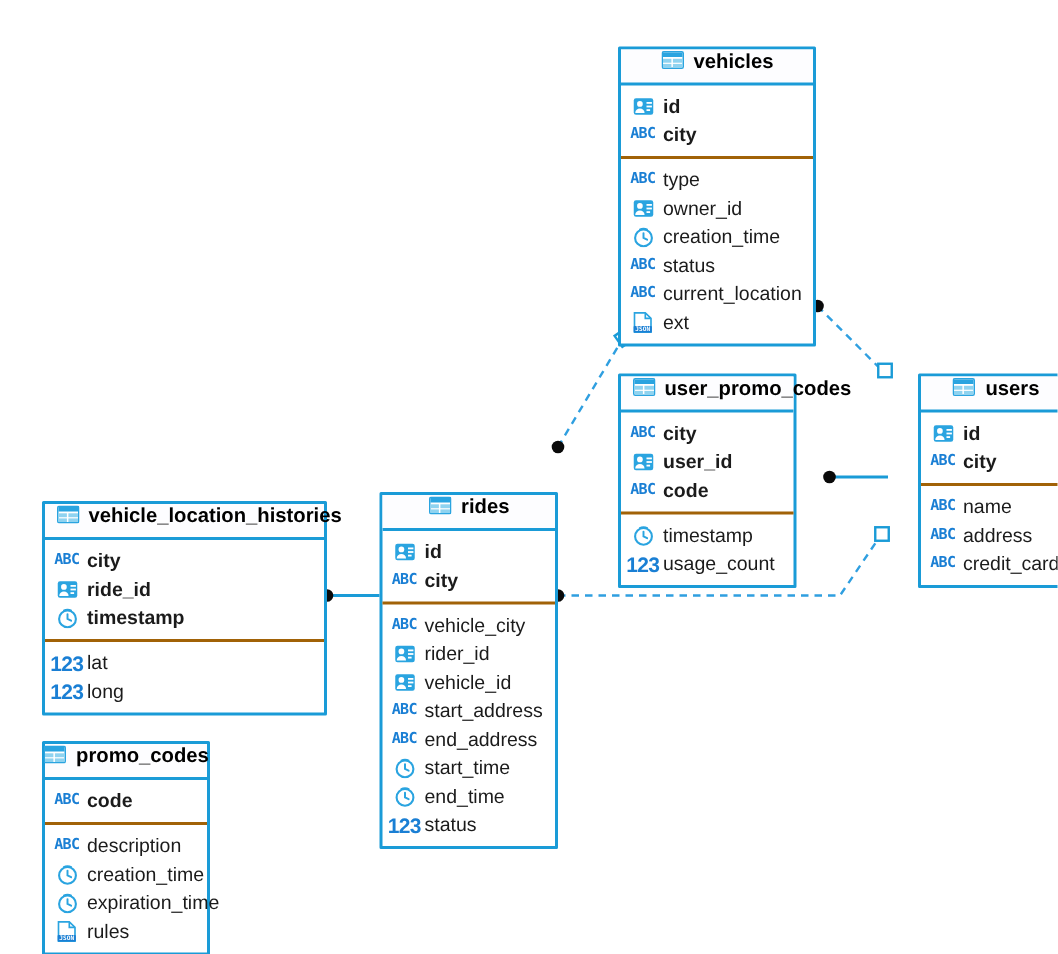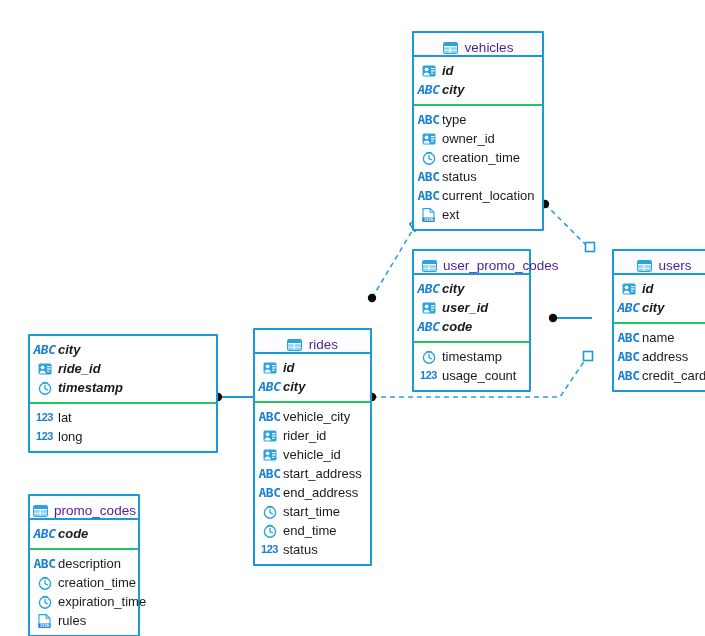--- a/index.html
+++ b/index.html
@@ -23,35 +23,36 @@
     background:#ffffff;
     border:2px solid #1a9bd7;
     border-radius:1px;
   }
   .tbl-header{
     box-sizing:border-box;
     height:24px;
     background:#fdfdff;
     border-bottom:2px solid #1a9bd7;
     display:flex;
-    align-items:flex-end;
+    align-items:flex-start;
     gap:6px;
     padding:0 7px;
     font-size:13.5px;
-    color:#4c1d95;
+    color:#000000;
     white-space:nowrap;
+    font-weight:bold;
   }
   .tbl-header.center{justify-content:center;}
   .tbl-header.left{justify-content:flex-start;}
 
   .section{
     box-sizing:border-box;
     padding:4px 0 5px 0;
   }
-  .section.keys{border-bottom:2px solid #22c55e;font-style:italic;}
+  .section.keys{border-bottom:2px solid #a16207;}
   .row{
     display:flex;
     align-items:center;
     gap:6px;
     height:19px;
     padding:0 7px;
     font-size:13px;
     color:#1b1b1b;
     white-space:nowrap;
   }
@@ -73,22 +74,22 @@
   .ico-grid{width:16px;flex:0 0 16px;}
 
   
   .glyph{
     font-family:"DejaVu Sans Mono", monospace;
     font-weight:bold;
     color:#1a7fd4;
     letter-spacing:-0.5px;
     line-height:1;
   }
-  .glyph-abc{font-size:13px;}
-  .glyph-123{font-size:11px;font-family:"Liberation Sans",sans-serif;}
+  .glyph-abc{font-size:10px;}
+  .glyph-123{font-size:14px;font-family:"Liberation Sans",sans-serif;}
 </style>
 </head>
 <body>
 
 <div id="canvas">
   <svg id="links">
       <g>
         <polyline points="372,298 415,226" fill="none" stroke="#2f9fe0" stroke-width="1.6" stroke-dasharray="5,4"></polyline>
         <circle cx="372" cy="298" r="4.2" fill="#0a0a0a"></circle>
         <rect x="411.5" y="220.5" width="9" height="9" fill="#ffffff" stroke="#1a9bd7" stroke-width="1.6" transform="rotate(-35 416 225)"></rect>
@@ -420,20 +421,33 @@
         </div>
         <div class="row">
           <span class="ico">
             <span class="glyph glyph-123">123</span>
           </span>
           <span class="fname">status</span>
         </div>
       </div>
     </div>
     <div class="table-box" style="left: 28px; top: 334px; width: 190px;">
+      <div class="tbl-header left">
+        <span class="ico ico-grid">
+          <svg width="15" height="12" viewBox="0 0 15 12">
+            <rect x="0.5" y="0.5" width="14" height="11" rx="1" fill="#ffffff" stroke="#2aa4e0" stroke-width="1"></rect>
+            <rect x="1" y="1" width="13" height="3" fill="#2aa4e0"></rect>
+            <rect x="1" y="5.2" width="5.6" height="2.6" fill="#8fd3f0"></rect>
+            <rect x="7.6" y="5.2" width="6.4" height="2.6" fill="#8fd3f0"></rect>
+            <rect x="1" y="8.6" width="5.6" height="2.4" fill="#8fd3f0"></rect>
+            <rect x="7.6" y="8.6" width="6.4" height="2.4" fill="#8fd3f0"></rect>
+          </svg>
+        </span>
+        <span>vehicle_location_histories</span>
+      </div>
       <div class="section keys">
         <div class="row pk">
           <span class="ico">
             <span class="glyph glyph-abc">ABC</span>
           </span>
           <span class="fname">city</span>
         </div>
         <div class="row pk">
           <span class="ico">
             <svg width="14" height="12" viewBox="0 0 14 12">

